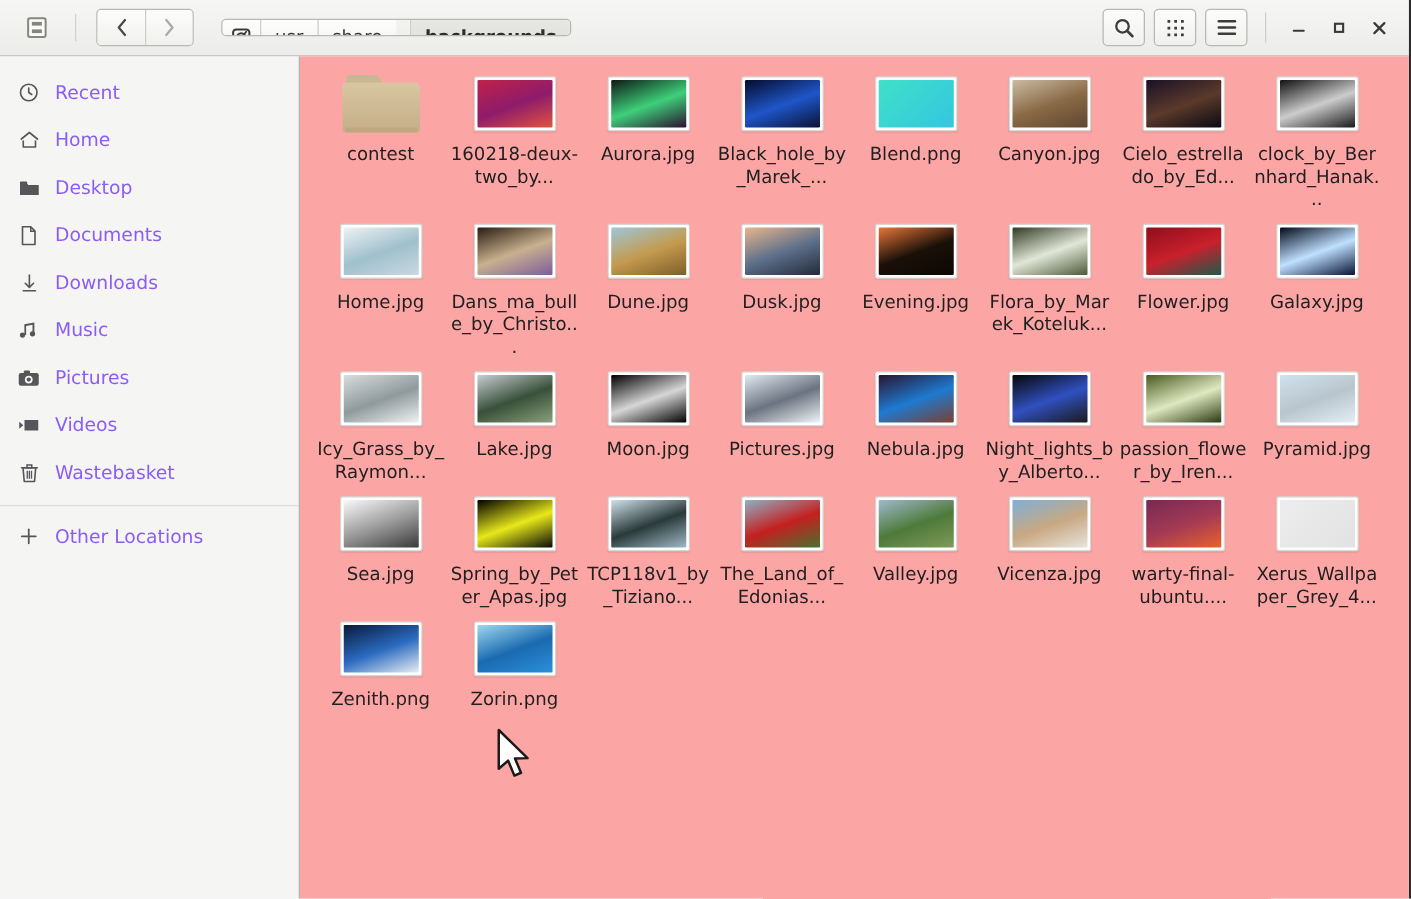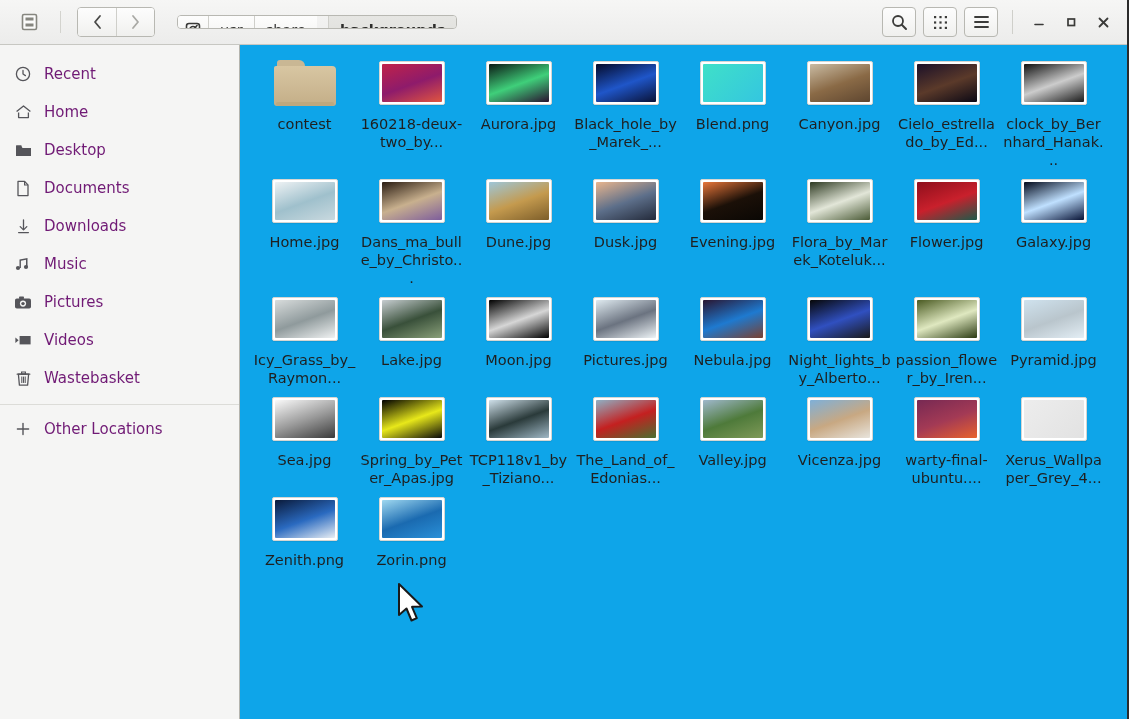--- a/index.html
+++ b/index.html
@@ -107,35 +107,35 @@
     background: #f5f5f4;
     border-right: 1px solid #b4b4ae;
     padding-top: 10px;
     overflow: hidden;
   }
   .side-item {
     display: flex; align-items: center;
     height: 38px;
     padding-left: 14px;
     gap: 12px;
-    color: #701a75;
+    color: #8b5cf6;
     font-size: 15px;
   }
   .side-item .si-icon {
     width: 18px; height: 18px;
     display: flex; align-items: center; justify-content: center;
     color: #55555a;
     flex: 0 0 18px;
   }
   .side-sep { height: 1px; background: #dcdcd8; margin: 7px 0 5px 0; }
 
   
   #main {
     flex: 1;
-    background: #0ea5e9;
+    background: #fca5a5;
     overflow: hidden;
     position: relative;
     padding: 6px 0 0 6px;
   }
   #grid {
     display: grid;
     grid-template-columns: repeat(8, 107px);
     column-gap: 0px;
     row-gap: 0px;
     align-content: start;

